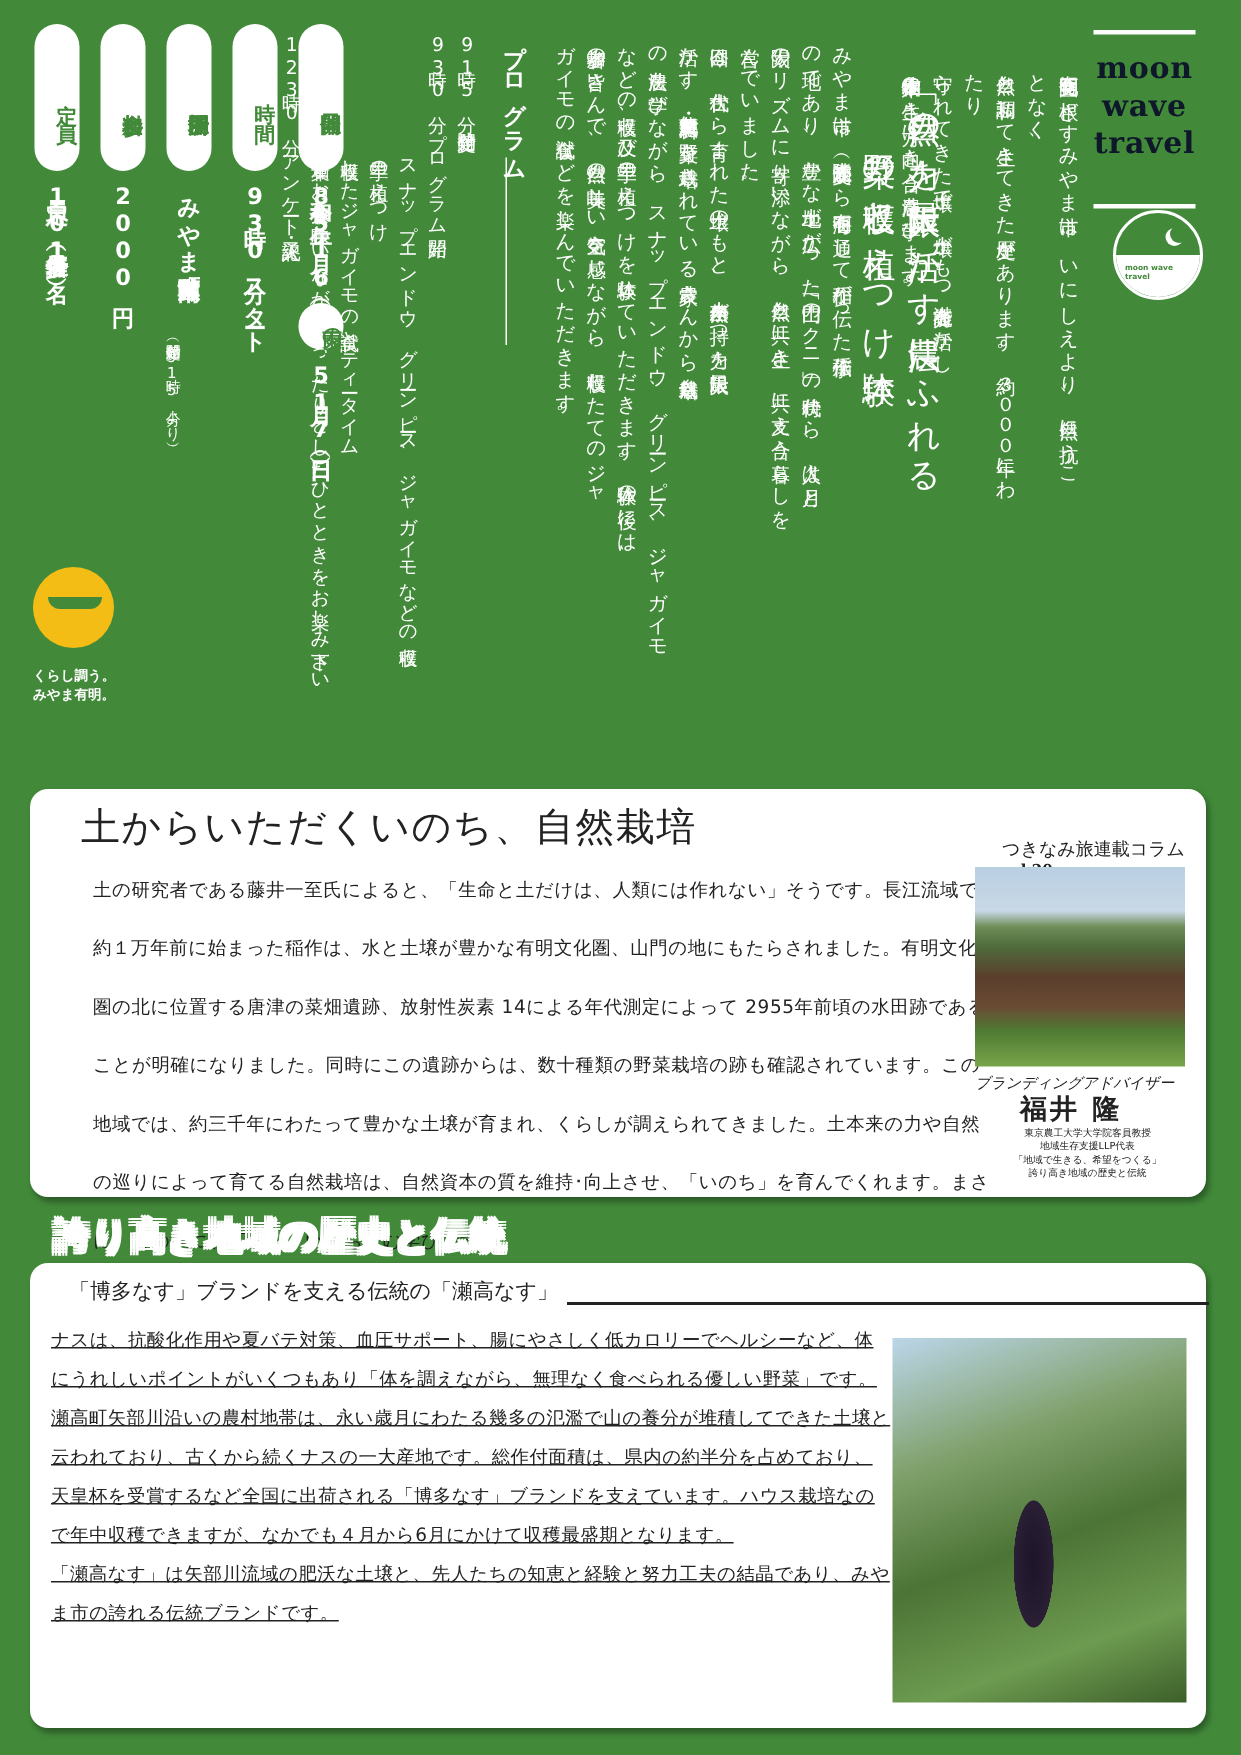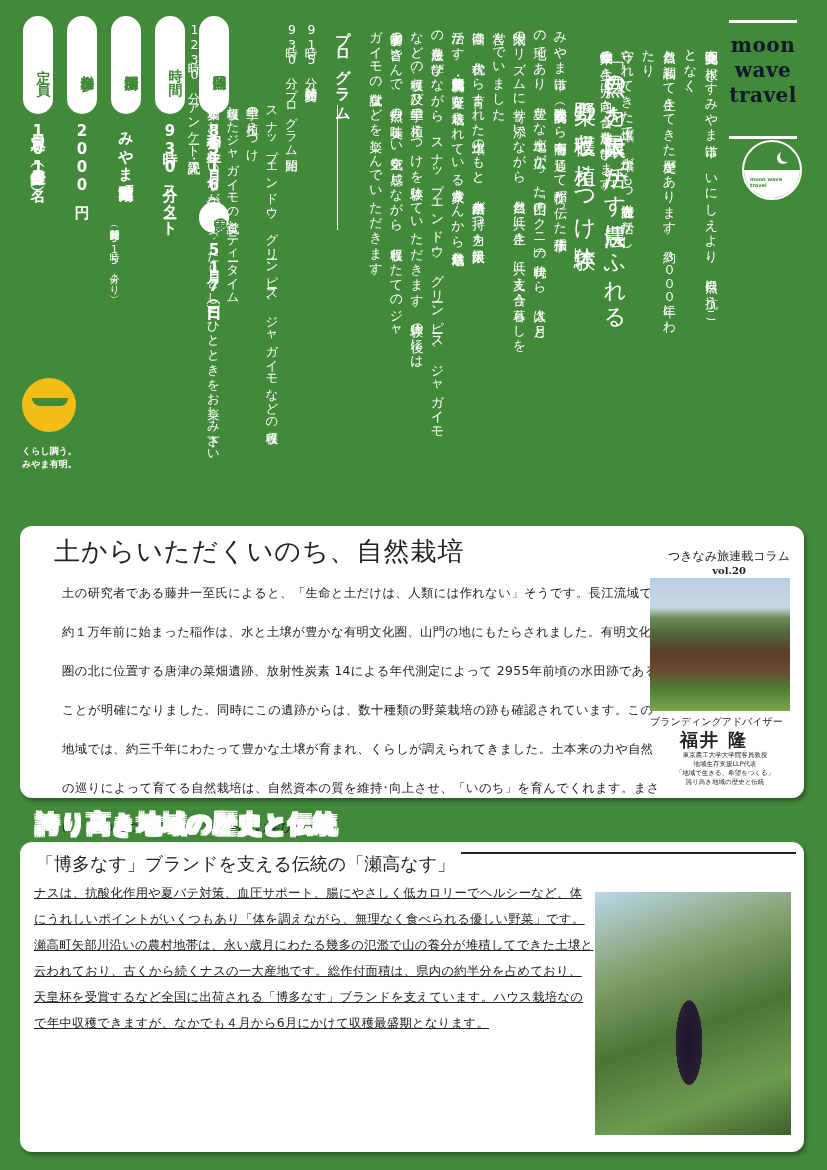--- a/index.html
+++ b/index.html
@@ -39,33 +39,33 @@
   .mascot .cut { position:absolute; left:10px; top:20px; width:36px; height:8px; background:#428a3a; border-radius:0 0 40px 40px; }
   .mascot-txt { position:absolute; left:22px; top:445px; font-size:9px; line-height:13px; font-weight:bold; color:#fff; }
 
   
   .card { position:absolute; background:#fff; border-radius:12px; box-shadow:2px 3px 4px rgba(0,0,0,0.35); color:#222; }
   #card1 { left:20px; top:526px; width:784px; height:272px; }
   #card2 { left:20px; top:842px; width:784px; height:310px; }
 
   .c1-title { position:absolute; left:14px; top:8px; font-size:26px; font-family:"DejaVu Serif", serif; letter-spacing:1px; color:#222;margin-left:20px; }
   .c1-body { position:absolute; left:14px; top:48px; width:600px; font-size:12.3px; line-height:39px; letter-spacing:0.4px;margin-left:28px; }
-  .col-tag { position:absolute; right:14px; top:22px; text-align:center; }
+  .col-tag { position:absolute; right:14px; top:32px; text-align:left; }
   .col-tag .series { font-size:12px; }
   .col-tag .vol { font-family:"DejaVu Serif", serif; font-weight:bold; font-size:10px; }
   .photo-field { position:absolute; left:630px; top:52px; width:140px; height:133px;
     background:linear-gradient(180deg,#b9cfe2 0%,#c9d8e6 22%,#6e8d58 30%,#4f6b3c 40%,#5a3f2c 55%,#6a4a33 70%,#4e7a33 82%,#79a54c 100%); }
   .advisor { position:absolute; left:630px; top:189px; width:150px; }
-  .advisor .role { font-size:10px; }
+  .advisor .role { font-size:10px;font-style:italic; }
   .advisor .name { font-size:18px; font-weight:bold; line-height:22px; letter-spacing:2px;margin-left:30px; }
   .advisor .aff { font-size:6.5px; line-height:9px;text-align:center; }
 
   .c2-title { position:absolute; left:36px; top:808px; font-size:24px; font-family:"DejaVu Serif", serif; color:#ffffff;
     text-shadow:-2px -2px 0 #fff, 2px -2px 0 #fff, -2px 2px 0 #fff, 2px 2px 0 #fff, 0 2px 0 #fff, 0 -2px 0 #fff, 2px 0 0 #fff, -2px 0 0 #fff; letter-spacing:1px; }
-  .c2-sub { position:absolute; left:16px; top:10px; font-size:18px; display:flex; align-items:flex-start; width:760px; }
+  .c2-sub { position:absolute; left:26px; top:10px; font-size:14px; display:flex; align-items:flex-end; width:760px; }
   .c2-sub .line { flex:1; height:2px; background:#222; margin-left:6px; }
   .c2-body { position:absolute; left:14px; top:38px; width:560px; font-size:12.3px; line-height:26px; letter-spacing:0.3px;text-decoration:underline; }
   .c2-body p { margin:0; }
   .photo-eggplant { position:absolute; left:575px; top:50px; width:196px; height:243px;
     background:radial-gradient(ellipse 22px 70px at 48% 62%, #1c1428 0%, #2a1f35 60%, transparent 61%),
                linear-gradient(160deg,#bcd6ea 0%,#7fa06a 30%,#4c7436 55%,#6d9b50 80%,#3d5f2a 100%); }
 </style>
 </head>
 <body>
 
@@ -185,16 +185,17 @@
 </div>
 
 <div class="card" id="card2">
   <div class="c2-sub">
     <span>「博多なす」ブランドを支える伝統の「瀬高なす」</span>
     <span class="line"></span>
   </div>
   <div class="c2-body">
     <p>ナスは、抗酸化作用や夏バテ対策、血圧サポート、腸にやさしく低カロリーでヘルシーなど、体にうれしいポイントがいくつもあり「体を調えながら、無理なく食べられる優しい野菜」です。</p>
     <p>瀬高町矢部川沿いの農村地帯は、永い歳月にわたる幾多の氾濫で山の養分が堆積してできた土壌と云われており、古くから続くナスの一大産地です。総作付面積は、県内の約半分を占めており、天皇杯を受賞するなど全国に出荷される「博多なす」ブランドを支えています。ハウス栽培なので年中収穫できますが、なかでも４月から6月にかけて収穫最盛期となります。</p>
+    <p>「瀬高なす」は矢部川流域の肥沃な土壌と、先人たちの知恵と経験と努力工夫の結晶であり、みやま市の誇れる伝統ブランドです。</p>
   </div>
   <div class="photo-eggplant"></div>
 </div>
 <div class="c2-title">誇り高き地域の歴史と伝統</div>
 
 </body></html>

